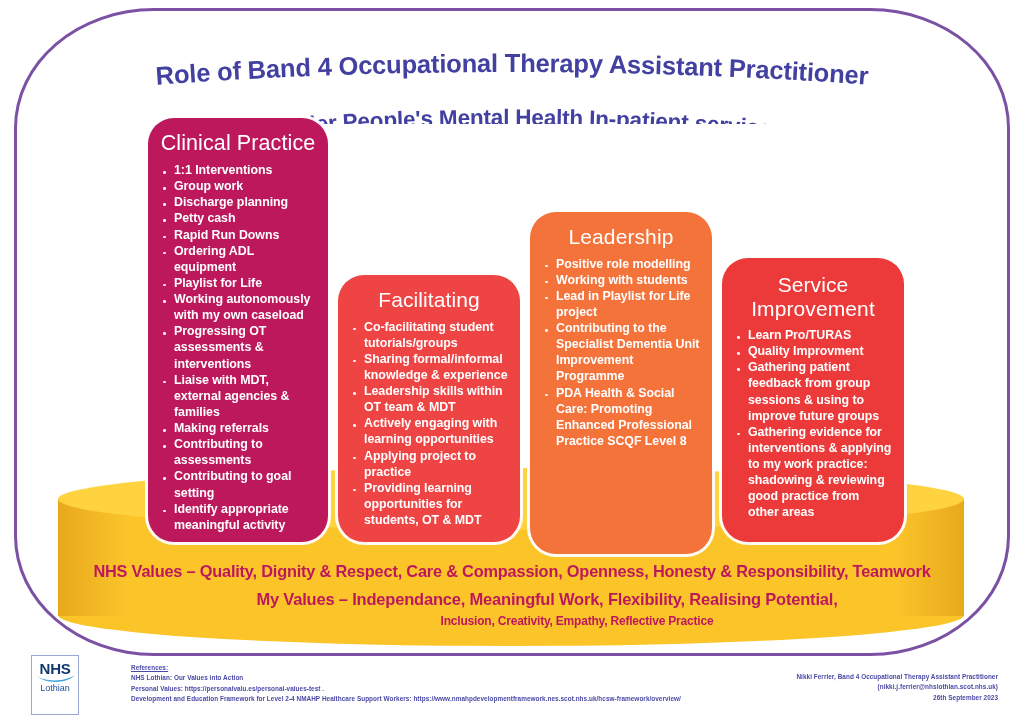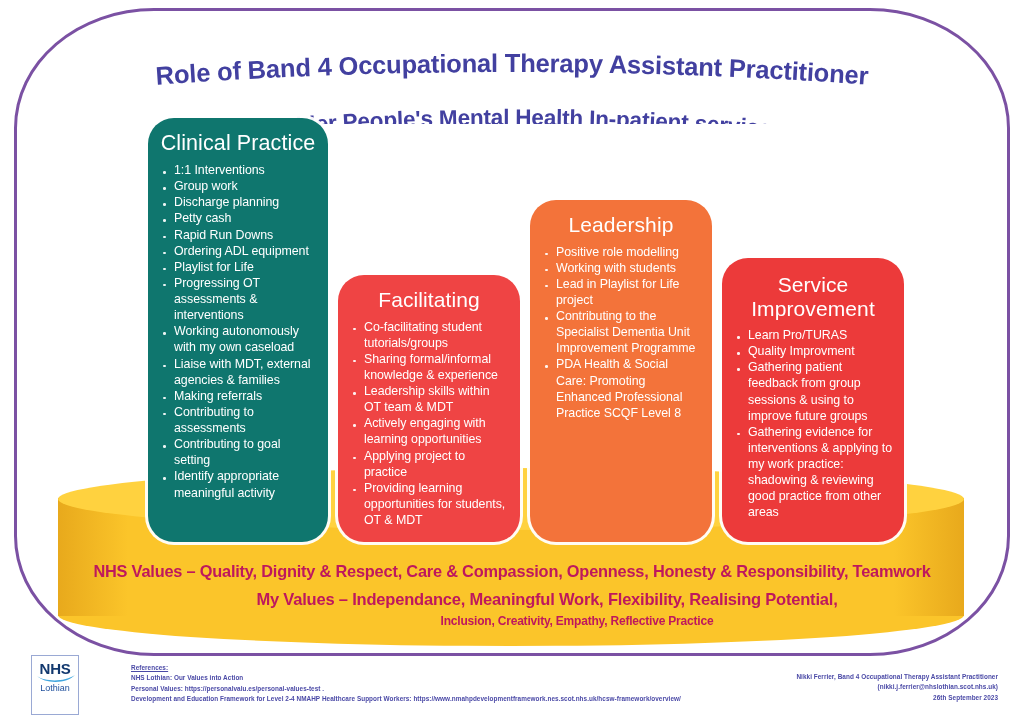--- a/index.html
+++ b/index.html
@@ -137,39 +137,39 @@
     color: #ffffff;
   }
   .card ul {
     margin: 0;
     padding: 0 2px 0 16px;
     list-style: none;
   }
   .card li {
     position: relative;
     font-size: 12.4px;
-    font-weight: normal;
+    font-weight: bold;
     line-height: 1.30;
     margin-bottom: 0px;
     letter-spacing: -0.05px;
   }
   .card li::before {
     content: "";
     position: absolute;
     left: -11px;
     top: 9px;
     width: 2.5px;
     height: 2.5px;
     background: rgba(255,255,255,0.92);
     border-radius: 50%;
   }
 
-  #card-clinical  { left: 148px; top: 118px; width: 180px; height: 424px; background: #0f766e; }
+  #card-clinical  { left: 148px; top: 118px; width: 180px; height: 424px; background: #be185d; }
   #card-facil     { left: 338px; top: 275px; width: 182px; height: 267px; background: #ef4444; }
-  #card-leader    { left: 530px; top: 200px; width: 182px; height: 342px; background: #f3733a; }
+  #card-leader    { left: 530px; top: 212px; width: 182px; height: 342px; background: #f3733a; }
   #card-service   { left: 722px; top: 258px; width: 182px; height: 284px; background: #ec3a3a; }
 
   #card-clinical h2 { font-size: 21.5px; }
   #card-service h2  { margin-top: 6px; }
 
   
   .nhs-logo {
     position: absolute;
     left: 31px;
     top: 655px;
@@ -262,22 +262,22 @@
   <div class="card" id="card-clinical">
     <h2>Clinical Practice</h2>
     <ul>
       <li>1:1 Interventions</li>
       <li>Group work</li>
       <li>Discharge planning</li>
       <li>Petty cash</li>
       <li>Rapid Run Downs</li>
       <li>Ordering ADL equipment</li>
       <li>Playlist for Life</li>
+      <li>Working autonomously with my own caseload</li>
       <li>Progressing OT assessments &amp; interventions</li>
-      <li>Working autonomously with my own caseload</li>
       <li>Liaise with MDT, external agencies &amp; families</li>
       <li>Making referrals</li>
       <li>Contributing to assessments</li>
       <li>Contributing to goal setting</li>
       <li>Identify appropriate meaningful activity</li>
     </ul>
   </div>
 
   <div class="card" id="card-facil">
     <h2>Facilitating</h2>

